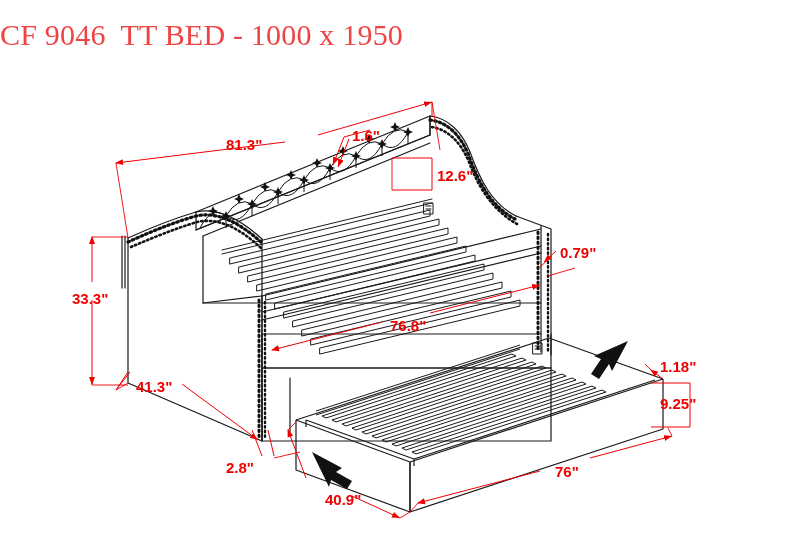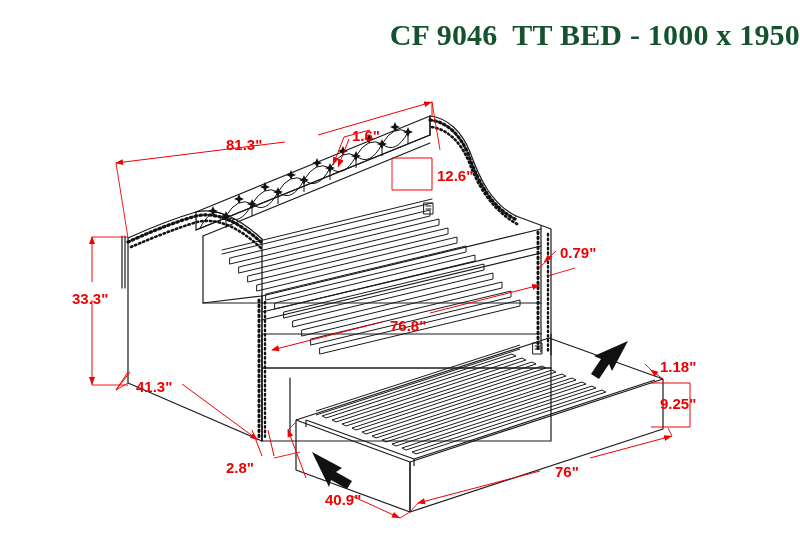--- a/index.html
+++ b/index.html
@@ -21,25 +21,25 @@
     width: 800px;
     height: 543px;
     background: #ffffff;
   }
 
   #title {
     position: absolute;
     left: 0;
     top: 18px;
     width: 800px;
-    text-align: right;
+    text-align: left;
     font-family: "Liberation Serif", serif;
     font-size: 30px;
-    font-weight: 700;
-    color: #14532d;
+    font-weight: 400;
+    color: #ef4444;
     letter-spacing: 0.2px;
     white-space: pre;
   }
 
   #drawing {
     position: absolute;
     left: 0;
     top: 0;
     width: 800px;
     height: 543px;

